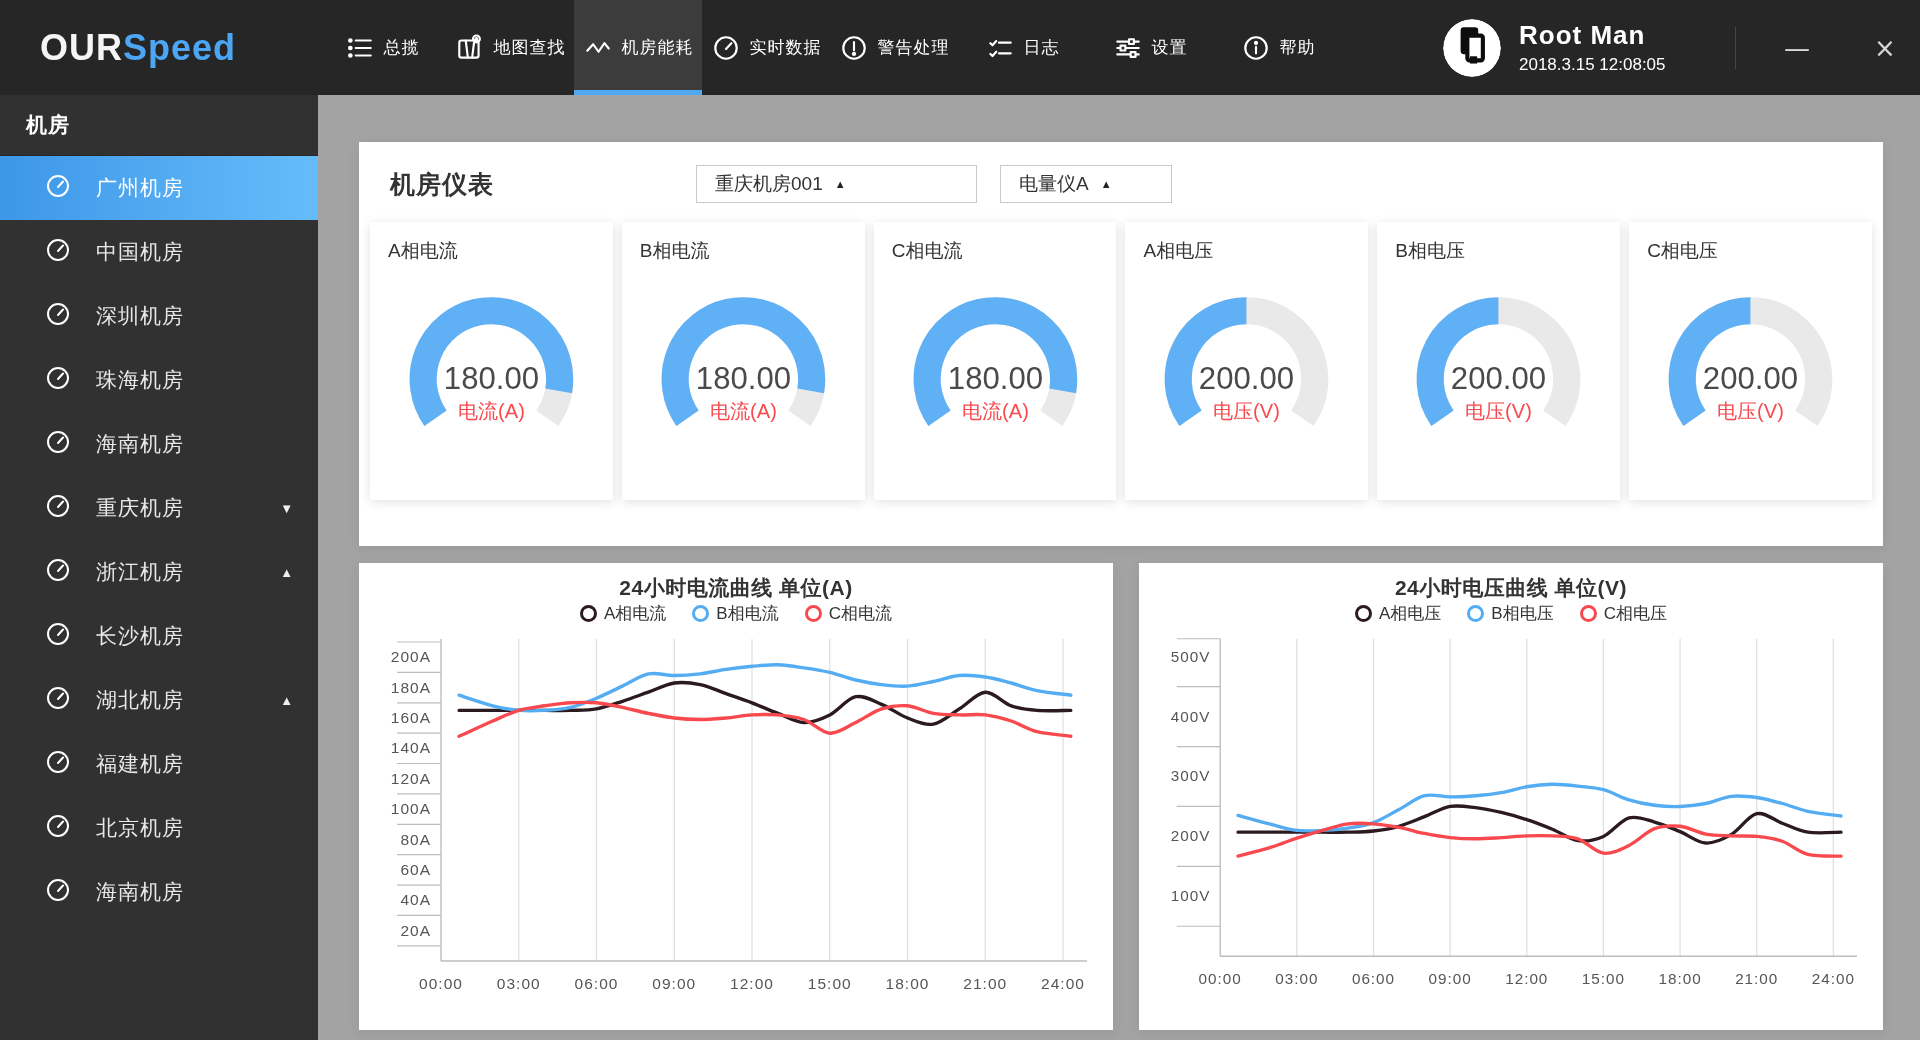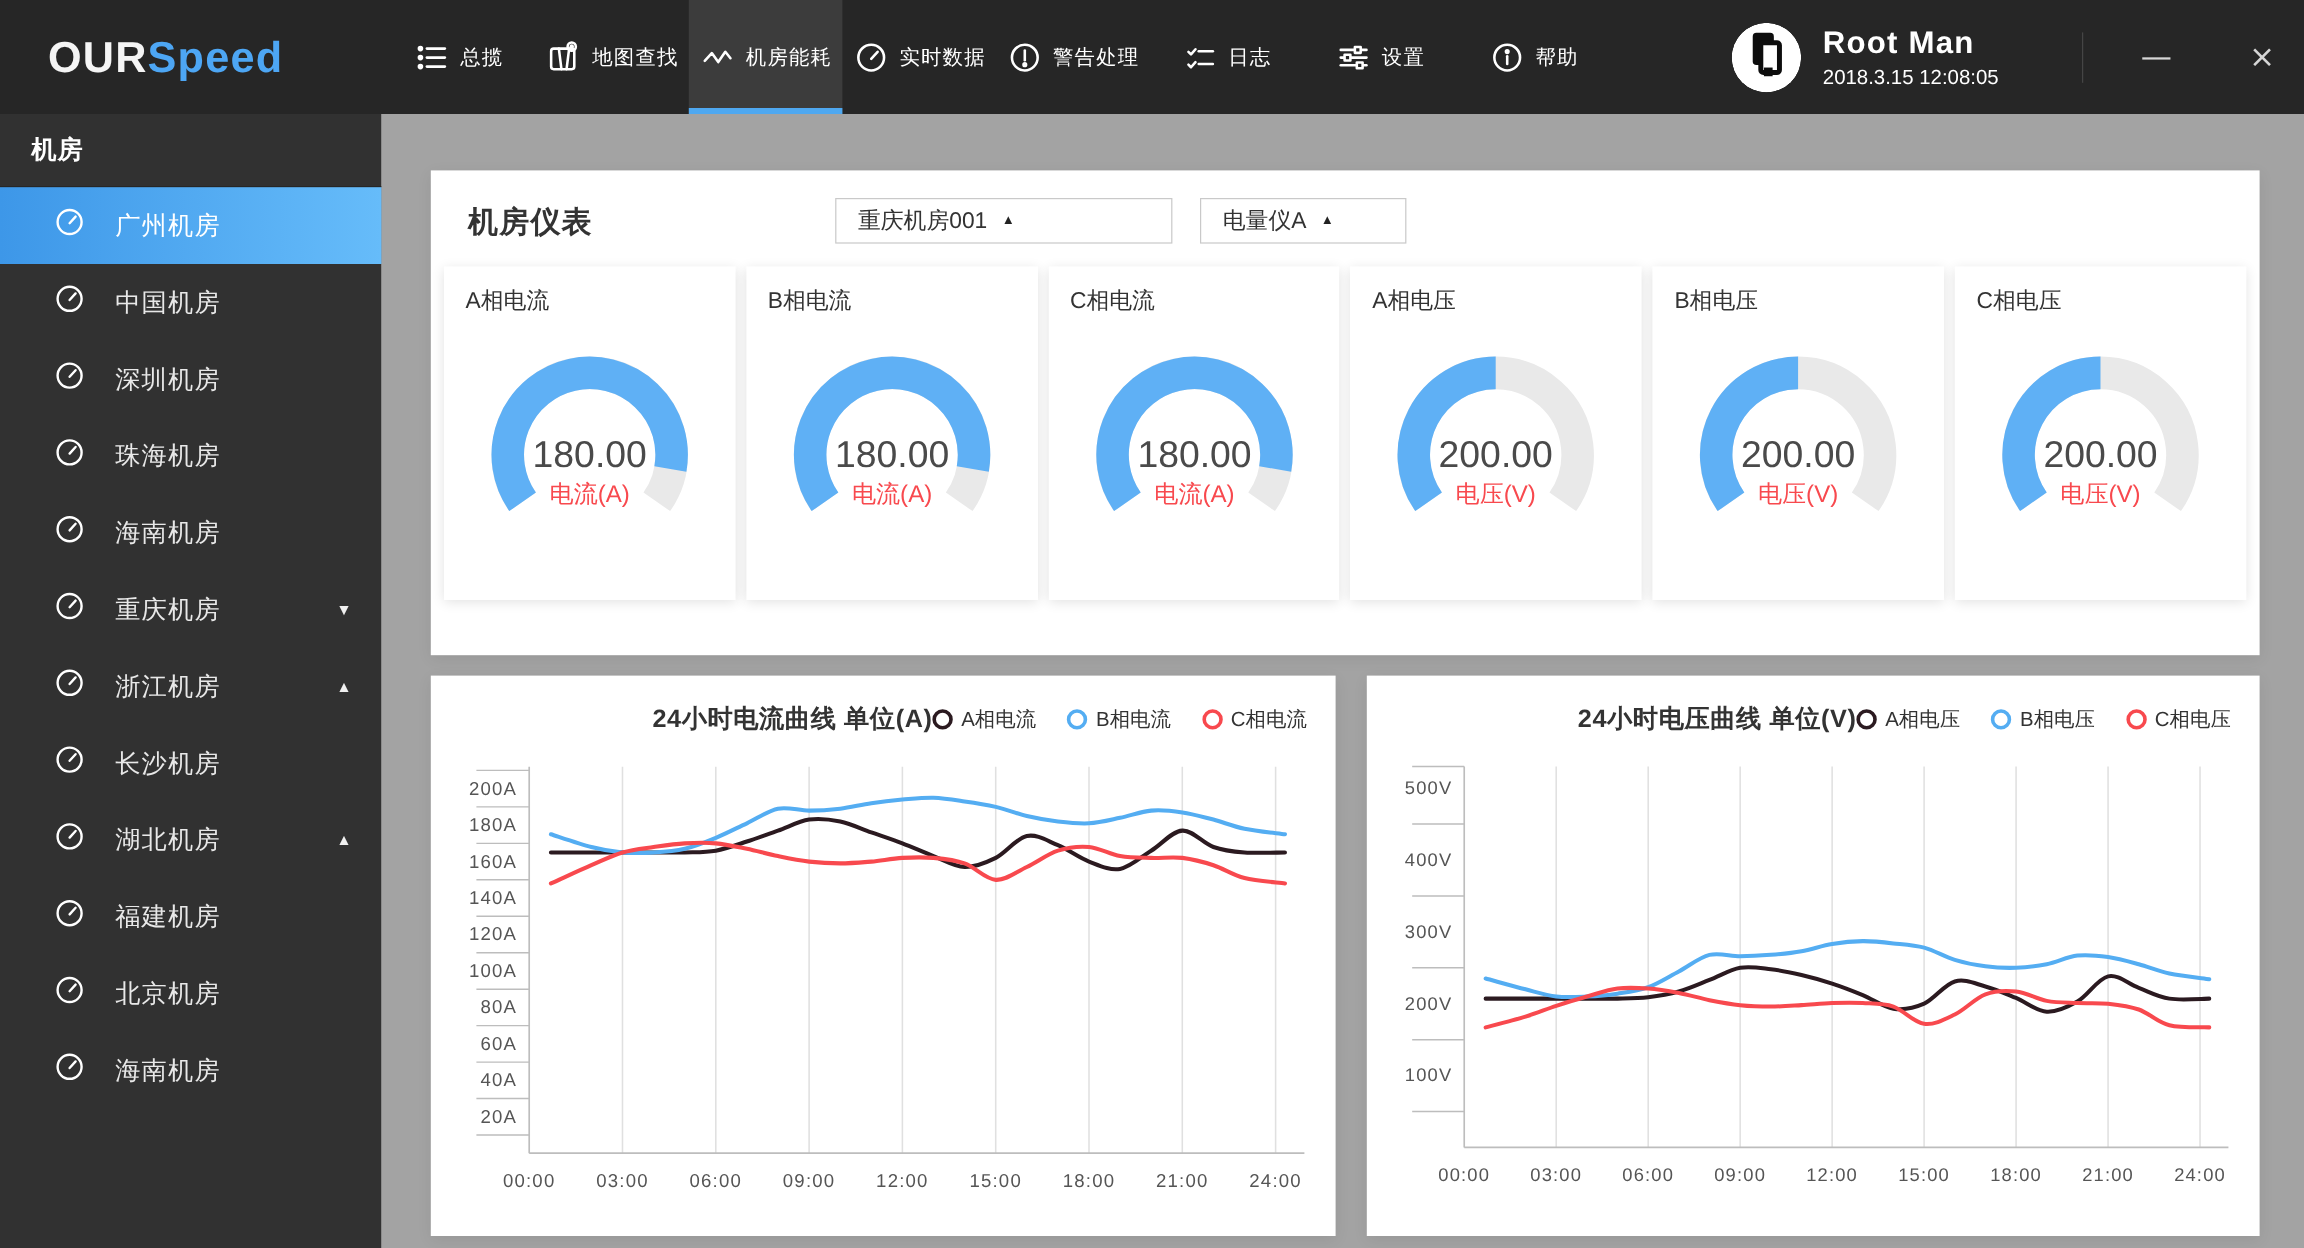--- a/index.html
+++ b/index.html
@@ -89,21 +89,21 @@
   .gauge-card{
     flex:1 1 0;background:#fff;box-shadow:0 2px 10px rgba(0,0,0,0.12);
     height:278px;padding:14px 16px;box-sizing:border-box;
   }
   .gauge-title{font-size:19px;color:#333;margin:2px 0 0 2px;}
   .gauge-card svg{width:100%;height:228px;display:block;}
 
   .chart-panel{top:468px;width:754px;height:467px;padding:18px 24px;}
   .chart-panel.left{left:41px;}
   .chart-panel.right{left:821px;width:744px;}
-  .chart-head{display:flex;align-items:center;justify-content:flex-end;height:36px;}
+  .chart-head{display:flex;align-items:center;justify-content:center;height:36px;flex-direction:column;}
   .chart-title{margin:0;font-size:21px;font-weight:bold;color:#333;letter-spacing:0.5px;}
   .legend{display:flex;align-items:center;gap:26px;}
   .legend-item{display:flex;align-items:center;gap:7px;cursor:pointer;}
   .legend-ring{width:11px;height:11px;border-radius:50%;background:#fff;border-style:solid;border-width:3.5px;}
   .legend-label{font-size:17px;color:#333;}
   .chart-body svg{width:100%;height:auto;display:block;margin-top:6px;}
 </style>
 </head>
 <body>
 

